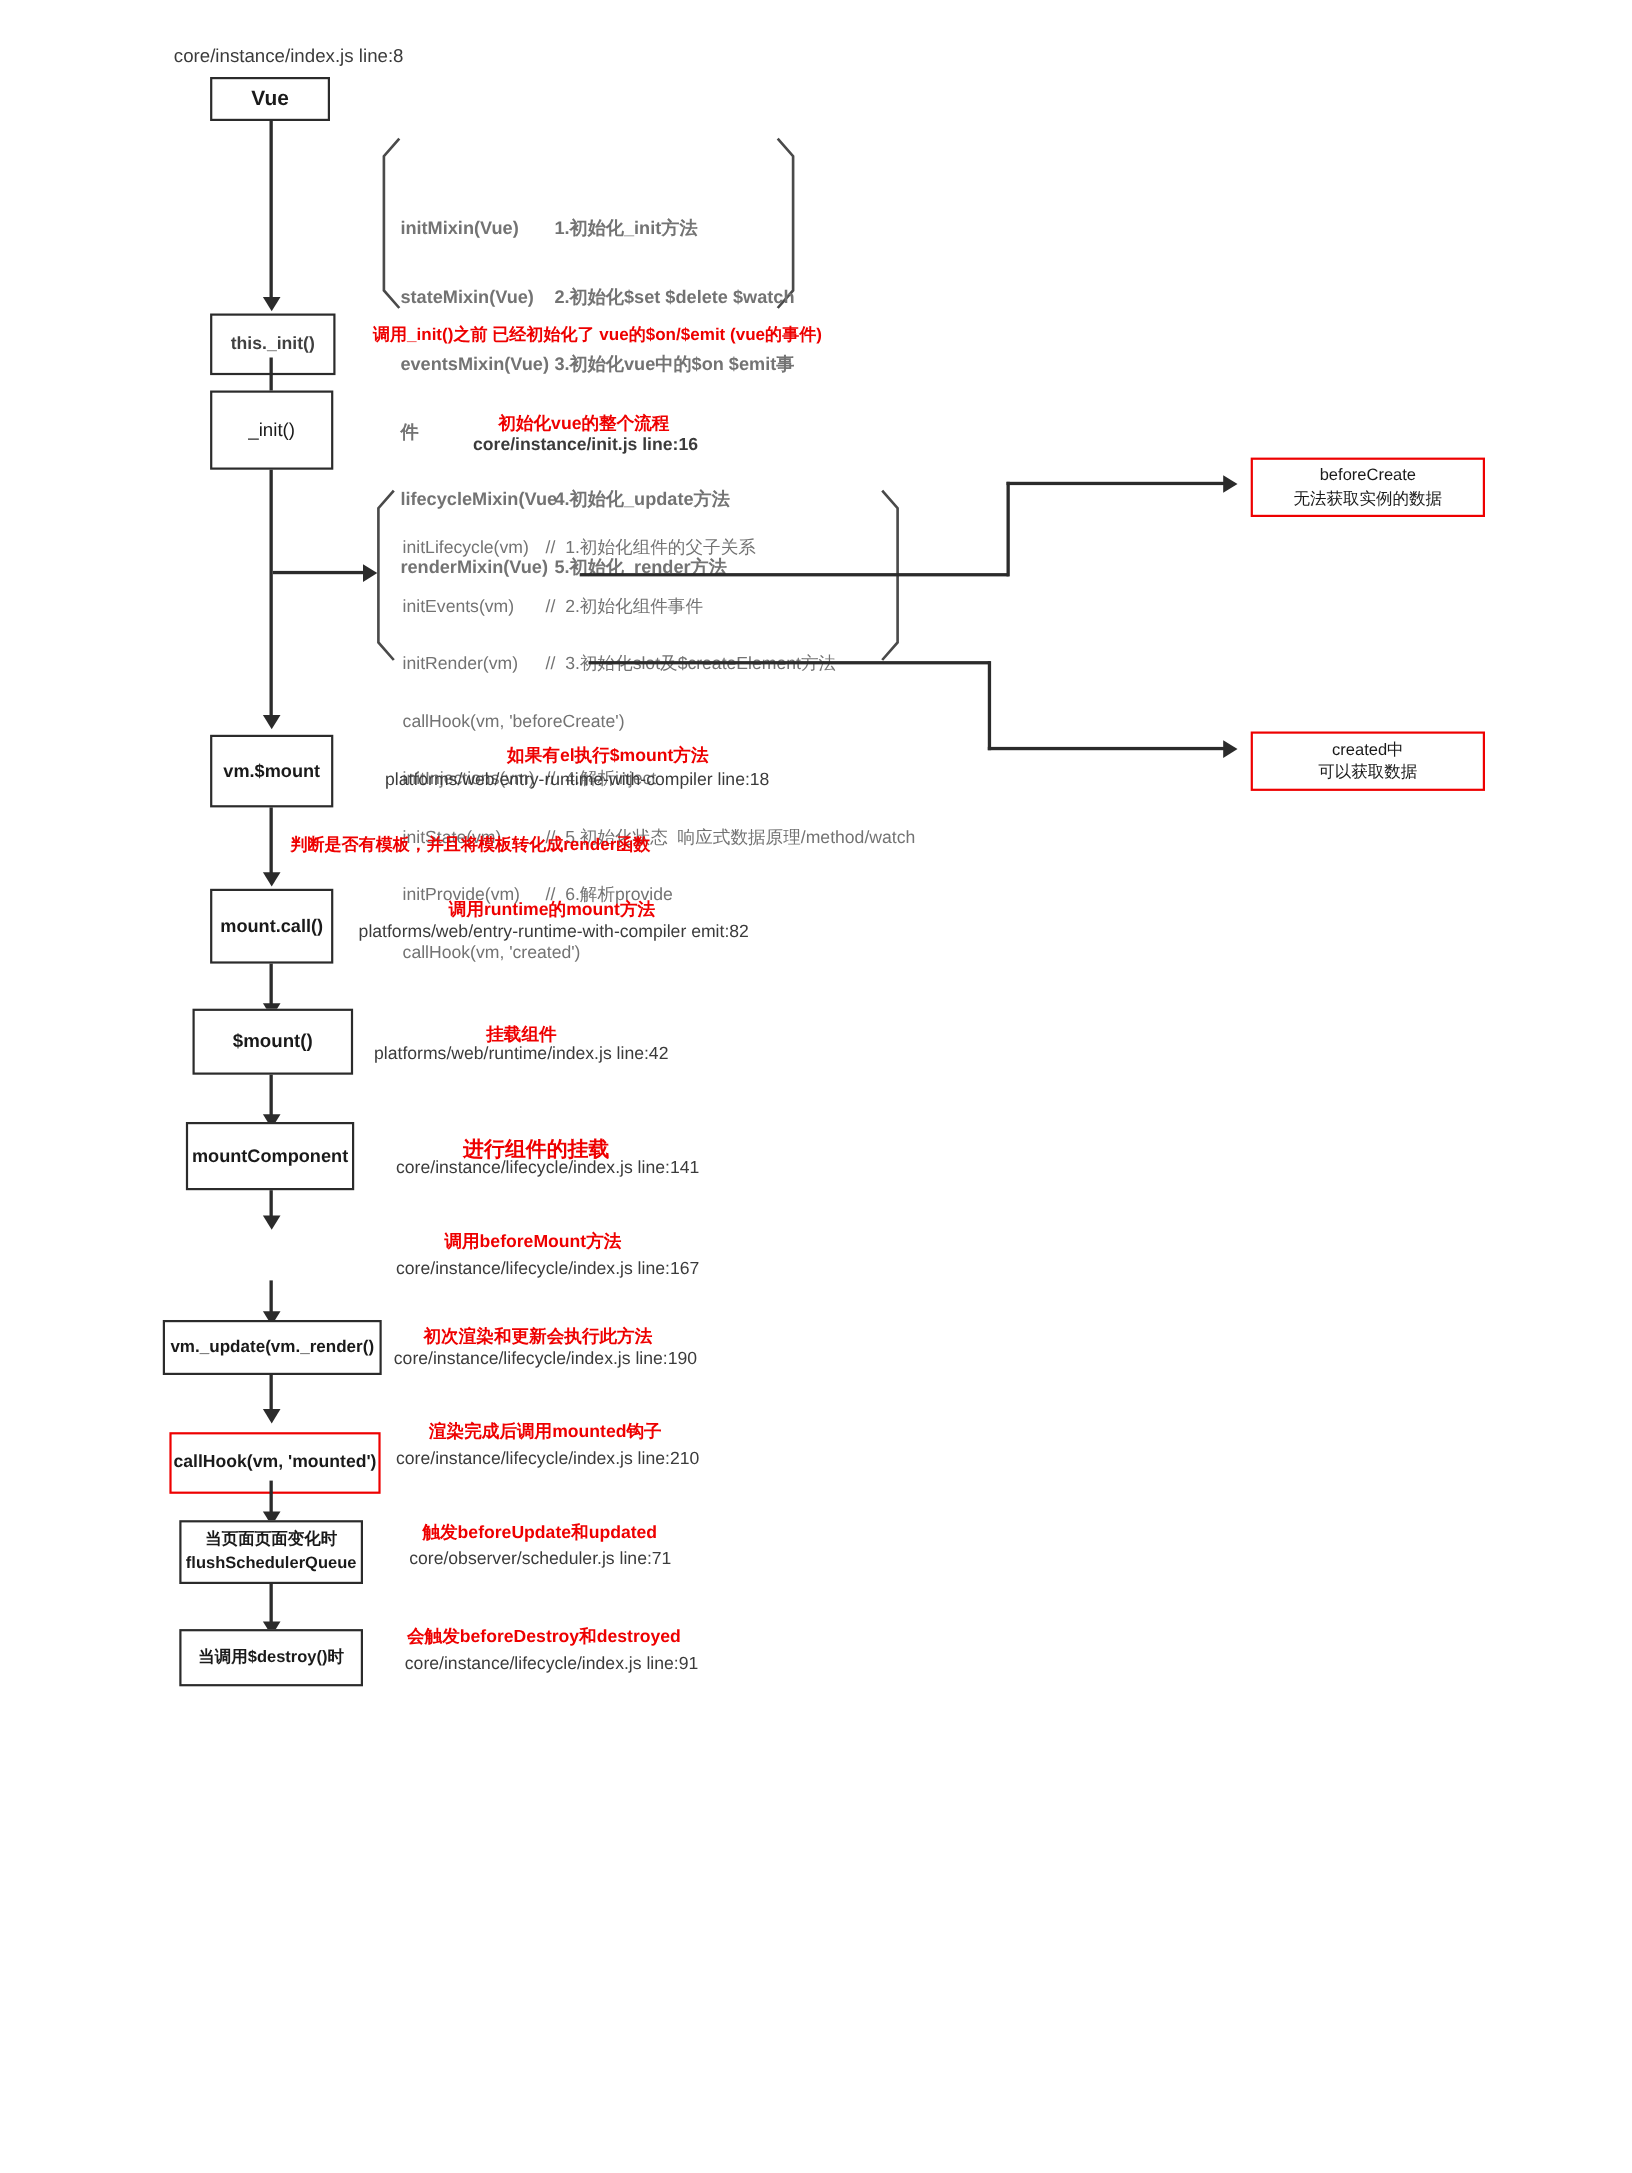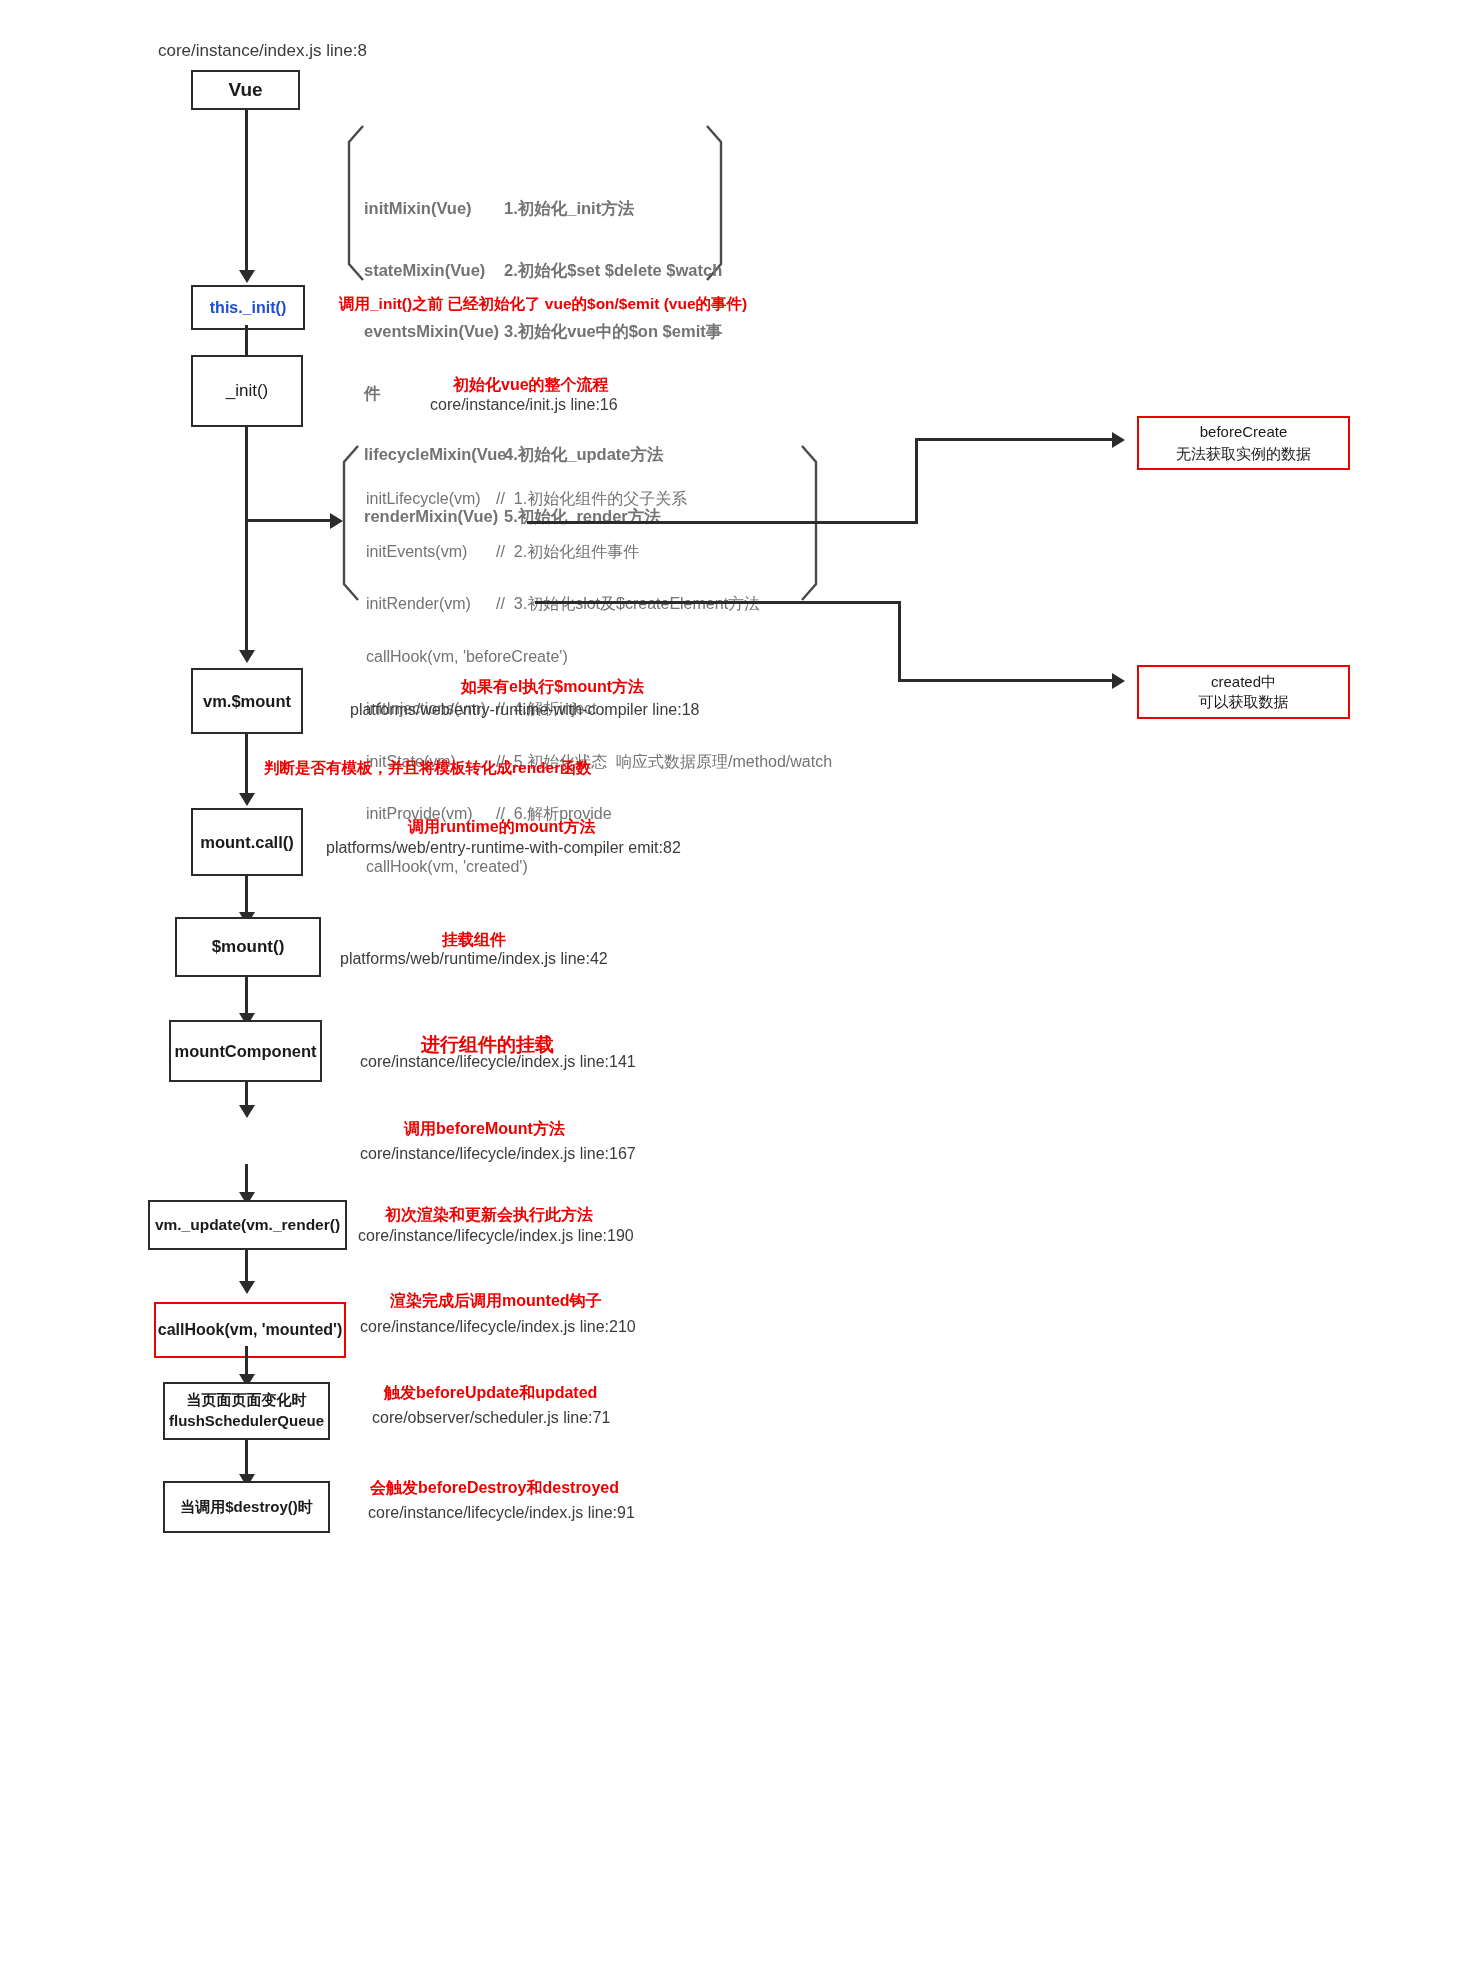--- a/index.html
+++ b/index.html
@@ -110,34 +110,34 @@
 
   <div class="codelist bold" style="left:364px; top:157px; font-size:16.5px; line-height:20.5px;">
     <span class="row"><span style="display:inline-block;width:140px;">initMixin(Vue)</span><span>1.初始化_init方法</span></span>
     <span class="row"><span style="display:inline-block;width:140px;">stateMixin(Vue)</span><span>2.初始化$set $delete $watch</span></span>
     <span class="row"><span style="display:inline-block;width:140px;">eventsMixin(Vue)</span><span>3.初始化vue中的$on $emit事</span></span>
     <span class="row"><span>件</span></span>
     <span class="row"><span style="display:inline-block;width:140px;">lifecycleMixin(Vue</span><span>4.初始化_update方法</span></span>
     <span class="row"><span style="display:inline-block;width:140px;">renderMixin(Vue)</span><span>5.初始化_render方法</span></span>
   </div>
 
-  <div class="node black bold" style="left:191px; top:285px; width:114px; height:45px; font-size:16px; color:#1d4ed8;">
+  <div class="node black bold" style="left:191px; top:285px; width:114px; height:56px; font-size:16px; color:#404040;">
     <span class="lbl">this._init()</span>
   </div>
 
   <div class="redtext" style="left:339px; top:294px; font-size:15.5px;">调用_init()之前 已经初始化了 vue的$on/$emit (vue的事件)</div>
 
   <div class="vline" style="left:245px; top:325px; width:3px; height:32px;"></div>
 
   <div class="node black" style="left:191px; top:355px; width:112px; height:72px; font-size:17px;">
     <span class="lbl">_init()</span>
   </div>
 
   <div class="redtext" style="left:453px; top:375px; font-size:16px;">初始化vue的整个流程</div>
-  <div class="cap" style="left:430px; top:396px; font-size:16px;">core/instance/init.js line:16</div>
+  <div class="cap" style="left:430px; top:396px; font-size:16px;font-weight:bold;">core/instance/init.js line:16</div>
 
   <div class="vline" style="left:245px; top:427px; width:3px; height:226px;"></div>
   <div class="arrow-down" style="left:239px; top:650px;"></div>
 
   <div class="hline" style="left:248px; top:519px; width:86px; height:3px;"></div>
   <div class="arrow-right" style="left:330px; top:513px;"></div>
 
   <svg class="brace" style="left:340px; top:432px;" width="480" height="182" viewBox="0 0 480 182">
     <path d="M 18 14 L 4 30 L 4 152 L 18 168" fill="none" stroke="#4a4a4a" stroke-width="2.4"></path>
     <path d="M 462 14 L 476 30 L 476 152 L 462 168" fill="none" stroke="#4a4a4a" stroke-width="2.4"></path>

